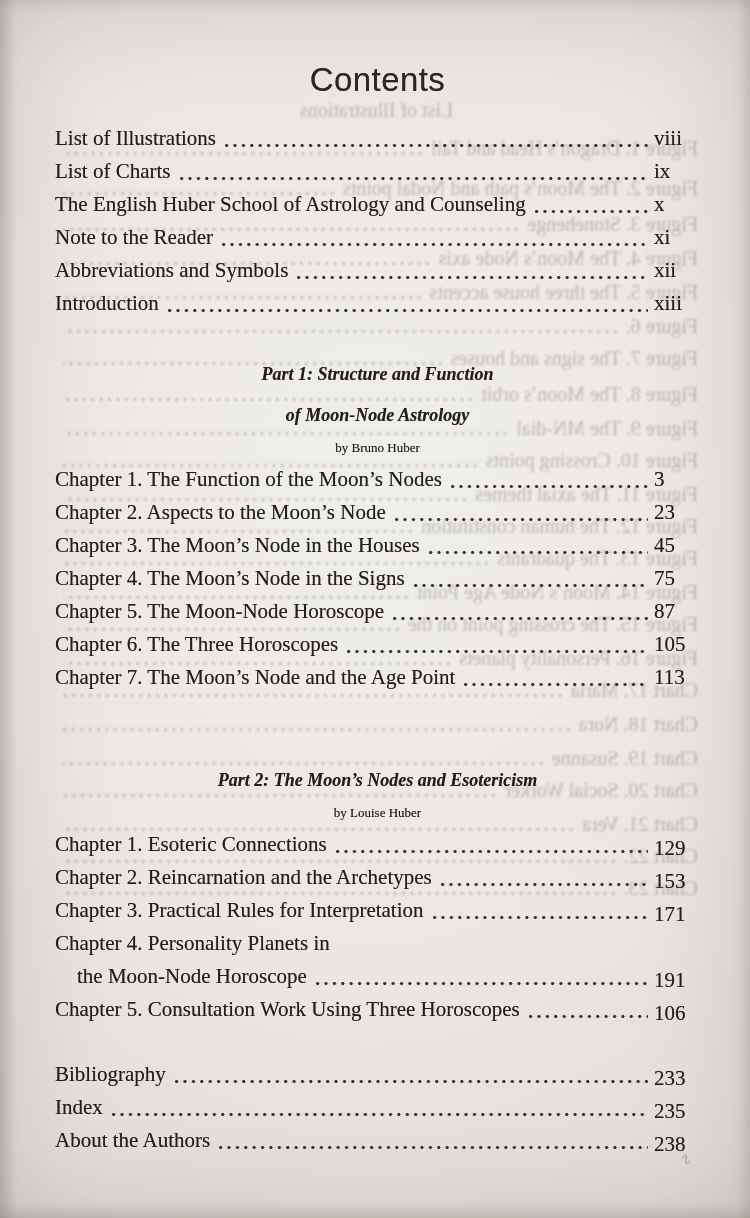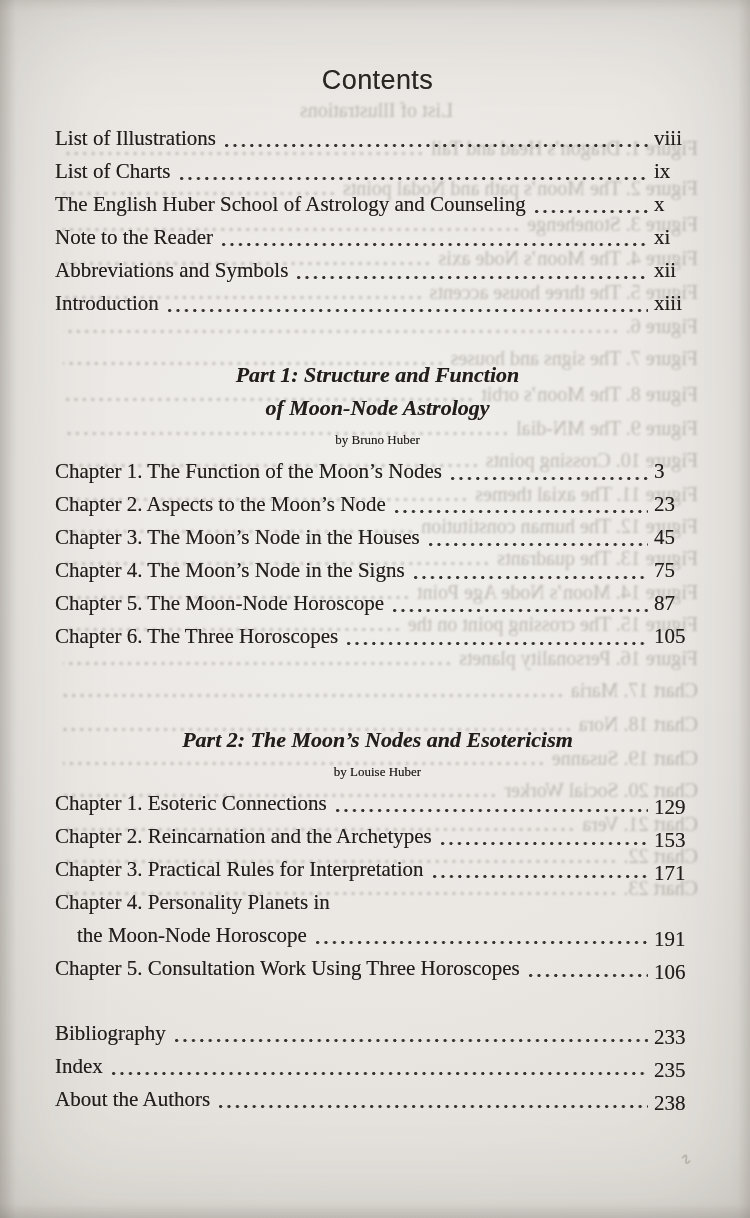--- a/index.html
+++ b/index.html
@@ -29,36 +29,36 @@
   .ghost-line .gleader{
     flex:1;align-self:flex-end;height:5px;margin:0 8px 4px 9px;
     background-image:radial-gradient(circle at 1.7px 2.5px, rgba(116,110,101,.38) 1.25px, rgba(116,110,101,0) 1.8px);
     background-size:8.4px 5px;background-repeat:repeat-x;
   }
   
   .content{position:absolute;inset:0;padding:64px 50px 0 55px;box-sizing:border-box;
     text-shadow:0 0 .6px rgba(34,30,27,.55);}
   .title{
     font-family:"Liberation Sans","DejaVu Sans",sans-serif;font-weight:400;
-    font-size:27px;letter-spacing:.4px;line-height:32px;text-align:center;
+    font-size:33px;letter-spacing:.4px;line-height:32px;text-align:center;
     margin:0 0 26px 0;color:#2b2723;
   }
   .toc-row{display:flex;line-height:33px;font-size:21px;}
   .toc-row .label{white-space:nowrap;}
   .toc-row .leader{
     flex:1;align-self:flex-end;height:5px;margin:0 6px 7px 9px;
     background-image:radial-gradient(circle at 1.7px 2.5px, rgba(30,26,22,.88) 1.35px, rgba(30,26,22,0) 1.85px);
     background-size:8.4px 5px;background-repeat:repeat-x;
   }
   .toc-row .pg{width:46px;white-space:nowrap;}
   .toc-row.indent .label{padding-left:22px;}
   .toc-row.shift-pg .pg{transform:translateY(4px);}
   .part-0{margin-top:38px;}
   .part-1{margin-top:70px;}
-  .part-head{font-size:22px;font-weight:bold;font-style:italic;text-align:center;line-height:33px;}
+  .part-head{font-size:18px;font-weight:bold;font-style:italic;text-align:center;line-height:33px;margin-top:8px;}
   .byline{font-size:13px;text-align:center;line-height:31px;}
   .backmatter{margin-top:32px;}
   .smudge{
     position:absolute;left:680px;top:1150px;font-size:15px;
     color:rgba(112,105,96,.45);transform:rotate(24deg);filter:blur(.4px);
   }
 </style>
 </head>
 <body>
 
@@ -224,20 +224,25 @@
             <div class="toc-row">
               <span class="label">Chapter 5. The Moon-Node Horoscope</span>
               <span class="leader"></span>
               <span class="pg">87</span>
             </div>
             <div class="toc-row">
               <span class="label">Chapter 6. The Three Horoscopes</span>
               <span class="leader"></span>
               <span class="pg">105</span>
             </div>
+            <div class="toc-row">
+              <span class="label">Chapter 7. The Moon’s Node and the Age Point</span>
+              <span class="leader"></span>
+              <span class="pg">113</span>
+            </div>
           </div>
         </section>
         <section class="part part-1">
           <div class="part-head">Part 2: The Moon’s Nodes and Esotericism</div>
           <div class="byline">by Louise Huber</div>
           <div>
             <div class="toc-row shift-pg">
               <span class="label">Chapter 1. Esoteric Connections</span>
               <span class="leader"></span>
               <span class="pg">129</span>

